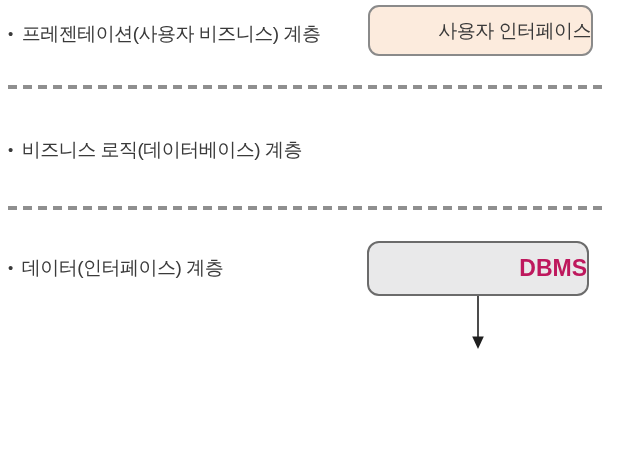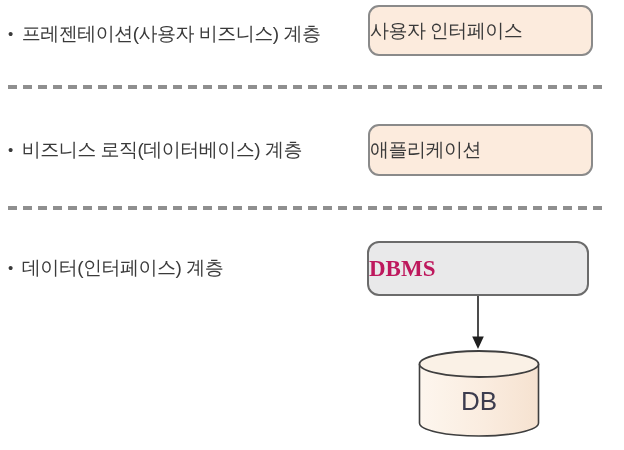--- a/index.html
+++ b/index.html
@@ -35,25 +35,24 @@
     position: absolute;
     left: 368px;
     width: 225px;
     height: 51px;
     box-sizing: border-box;
     background: #fcebdd;
     border: 2px solid #8a8a8a;
     border-radius: 11px;
     display: flex;
     align-items: center;
-    justify-content: flex-start;
+    justify-content: flex-end;
     color: #3a3a3a;
     font-size: 19px;
     letter-spacing: -0.5px;
-    font-family: Liberation Serif, serif;
   }
   .layer-box.row1 { top: 5px; }
   .layer-box.row2 { top: 124px; height: 52px; }
   .layer-box.dbms {
     left: 367px;
     top: 241px;
     width: 222px;
     height: 55px;
     background: #e9e9ea;
     border: 2.5px solid #6b6b6b;
@@ -99,49 +98,32 @@
   <div class="layer-box row1">
     <span>사용자 인터페이스</span>
   </div>
 
   <div class="dashed-divider divider1"></div>
 
   <div class="tier-label" style="top:139px">
     <span class="bullet">•</span>
     <span>비즈니스 로직(데이터베이스) 계층</span>
   </div>
-  <div class="layer-box row2">
-    <span>애플리케이션</span>
-  </div>
 
   <div class="dashed-divider divider2"></div>
 
   <div class="tier-label" style="top:257px">
     <span class="bullet">•</span>
     <span>데이터(인터페이스) 계층</span>
   </div>
   <div class="layer-box dbms">
     <span>DBMS</span>
   </div>
 
   <div class="arrow-wrap">
     <svg width="18" height="54" viewBox="0 0 18 54">
       <line x1="9" y1="0" x2="9" y2="43" stroke="#1f1f1f" stroke-width="1.6"></line>
       <polygon points="9,53 3.2,40.5 14.8,40.5" fill="#1f1f1f"></polygon>
     </svg>
   </div>
 
-  <div class="cylinder-wrap">
-    <svg width="122" height="88" viewBox="0 0 122 88">
-      <defs>
-        <linearGradient id="cylBody" x1="0" y1="0" x2="1" y2="0">
-          <stop offset="0" stop-color="#fdf6ee"></stop>
-          <stop offset="0.55" stop-color="#faecdf"></stop>
-          <stop offset="1" stop-color="#f6e2d0"></stop>
-        </linearGradient>
-      </defs>
-      <path d="M 1.5 14 L 1.5 73 A 59.5 13 0 0 0 120.5 73 L 120.5 14" fill="url(#cylBody)" stroke="#3f3f3f" stroke-width="1.6"></path>
-      <ellipse cx="61" cy="14" rx="59.5" ry="13" fill="#faf1e6" stroke="#3f3f3f" stroke-width="1.8"></ellipse>
-      <text x="61" y="60" text-anchor="middle" font-family="Liberation Sans, DejaVu Sans, sans-serif" font-size="26" fill="#3c3c4e">DB</text>
-    </svg>
-  </div>
 
 </div>
 
 </body></html>

